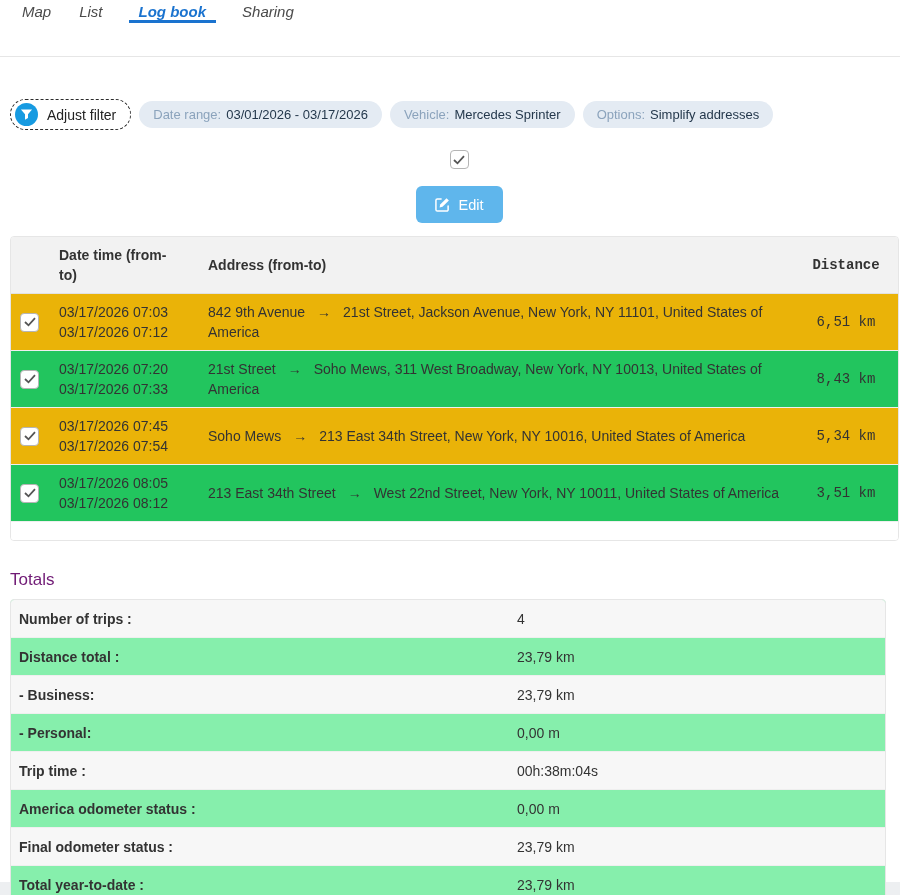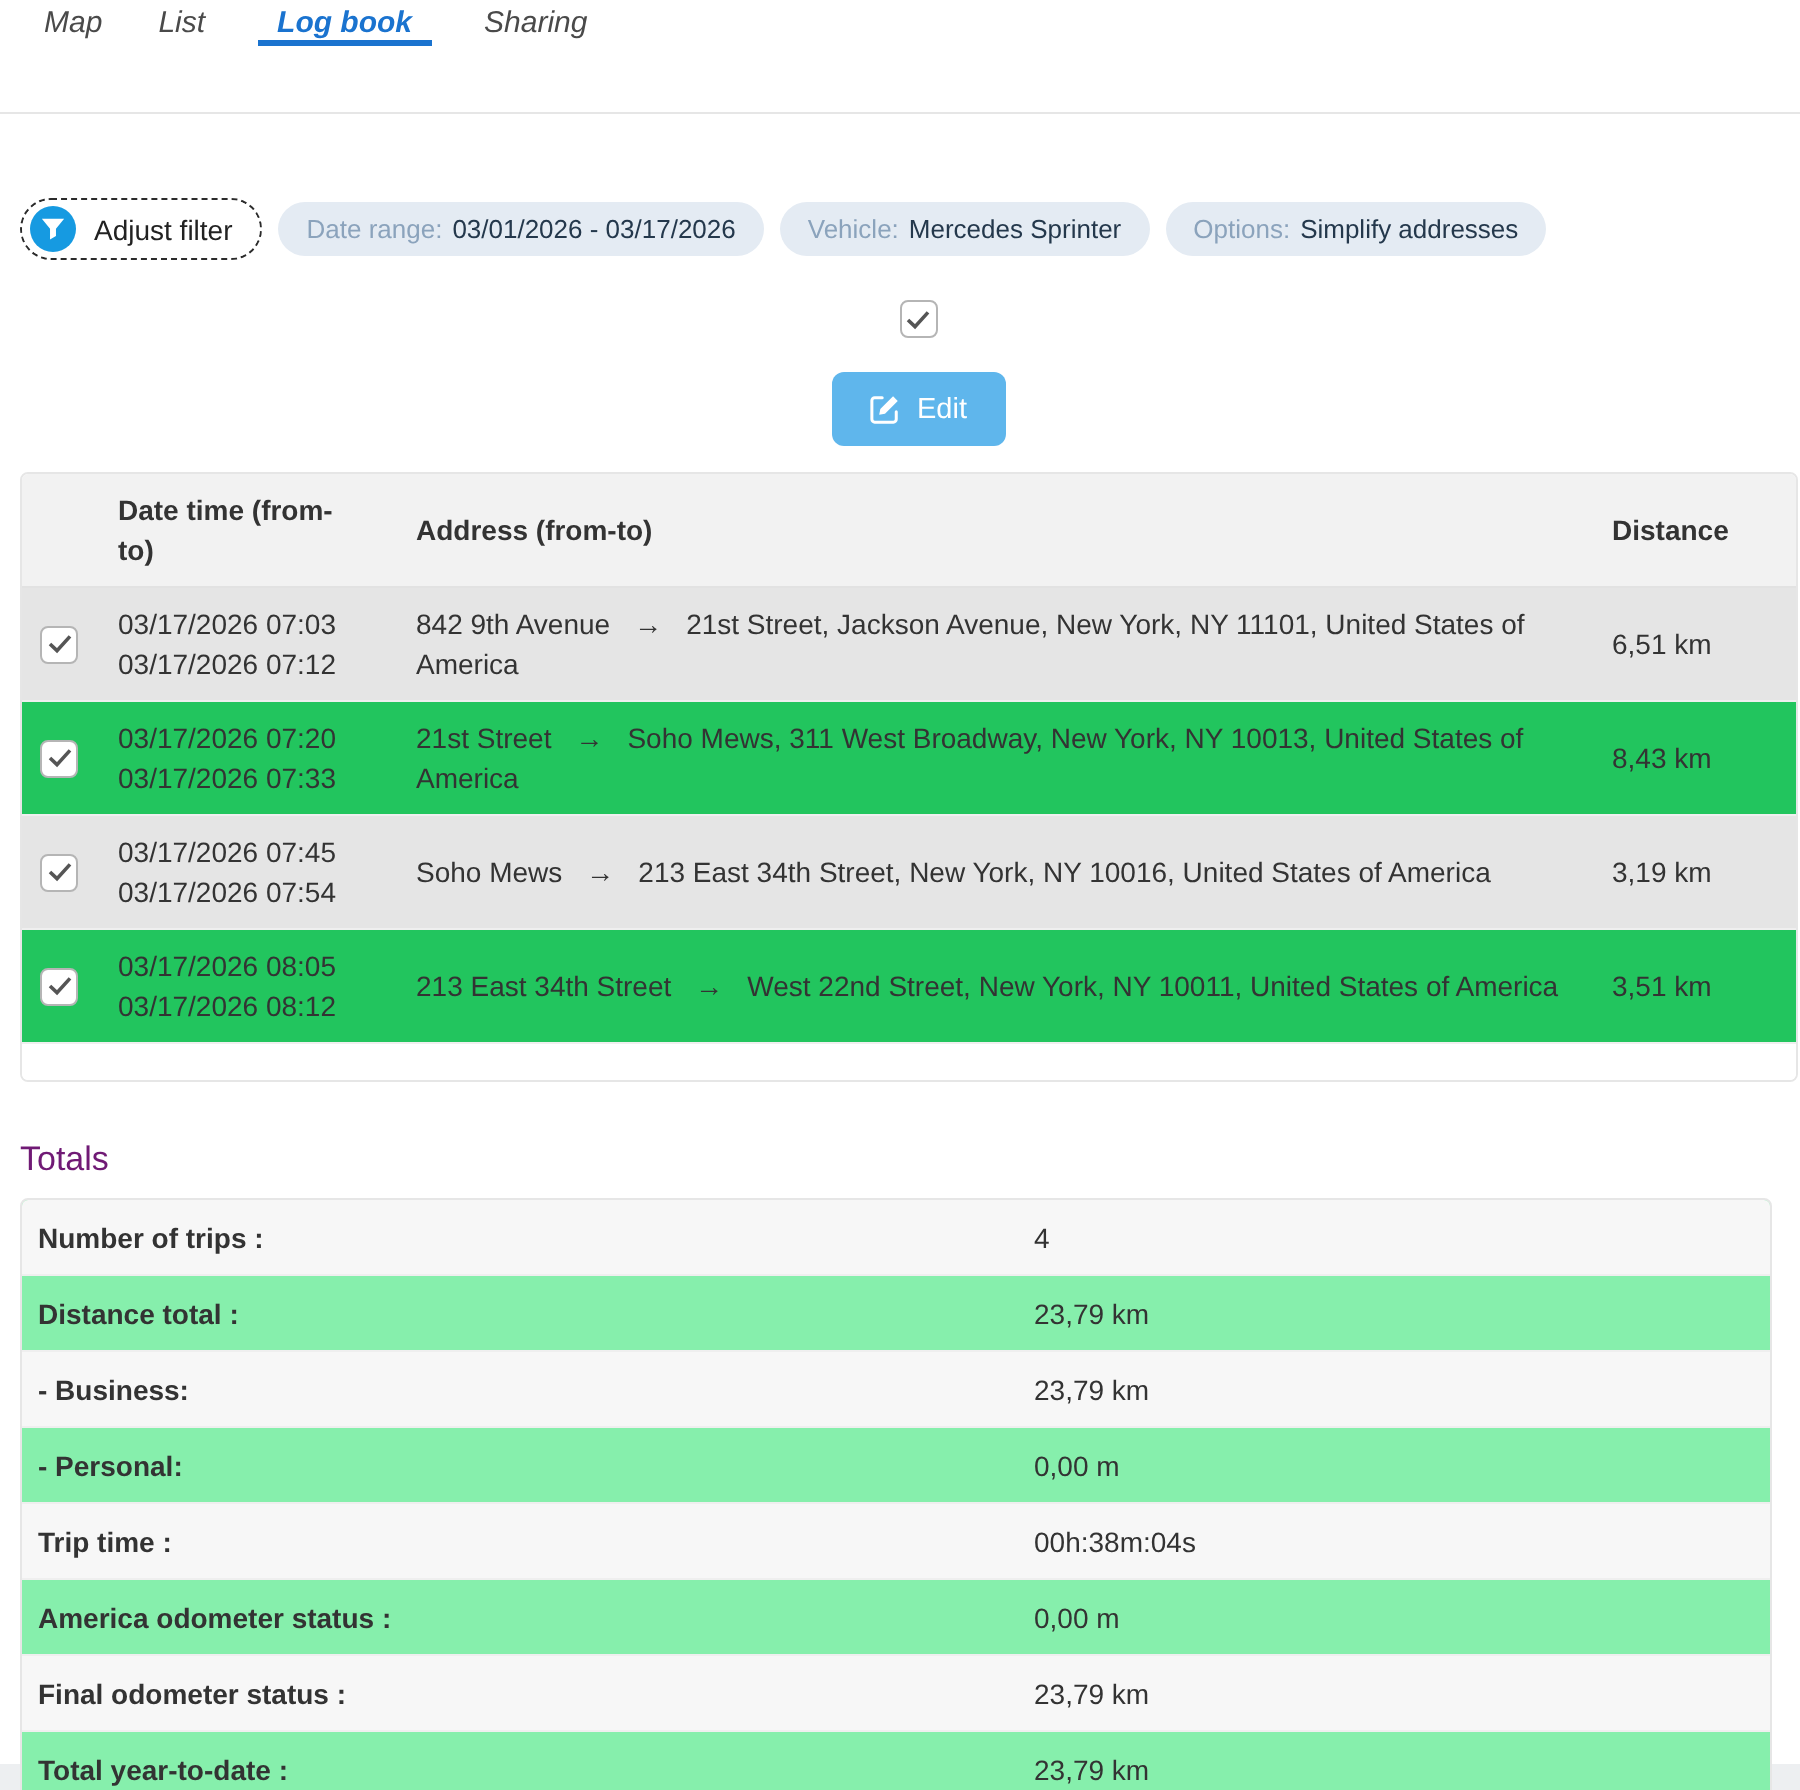--- a/index.html
+++ b/index.html
@@ -24,26 +24,26 @@
   .toolbar { display: flex; align-items: center; margin-top: 20px; padding-left: 18px; gap: 17px; flex-direction: column; }
   .checkbox { width: 19px; height: 19px; border: 1px solid #b5b5b5; border-radius: 4px; background: #fff; display: inline-flex; align-items: center; justify-content: center; cursor: pointer; flex: none; }
   .btn { border-radius: 6px; height: 37px; font-size: 14.5px; display: inline-flex; align-items: center; gap: 9px; cursor: pointer; font-family: inherit; }
   .btn-edit { background: #5fb6ec; color: #fff; border: none; padding: 0 19px; }
   .btn-create { background: #fff; color: #168fd7; border: 1px solid #168fd7; padding: 0 14px; gap: 6px; }
 
   
   .trips-table { margin: 13px 0 0 10px; width: 889px; border: 1px solid #e6e6e6; border-radius: 4px; overflow: hidden; background: #fff; }
   .t-header { display: flex; background: #f2f2f2; height: 57px; align-items: center; font-weight: bold; color: #333; font-size: 14px; border-bottom: 1px solid #e2e2e2; }
   .t-row { display: flex; height: 57px; align-items: center; border-bottom: 1px solid #efefef; color: #333; background: #22c55e; }
-  .t-row.stripe { background: #e5e5e5; }
+  .t-row.stripe { background: #eab308; }
   .col-check { width: 48px; padding-left: 9px; display: flex; flex: none; }
   .col-dt { width: 149px; flex: none; font-size: 14px; line-height: 20px; }
   .col-dt .hdr-wrap { display: inline-block; width: 118px; }
   .col-addr { flex: 1; padding-right: 14px; font-size: 14px; line-height: 20px; }
-  .col-dist { width: 92px; flex: none; text-align: left; padding-right: 12px; font-size: 14px; }
+  .col-dist { width: 92px; flex: none; text-align: center; padding-right: 12px; font-size: 14px; font-family: Liberation Mono, monospace; }
   .arrow { margin: 0 12px; color: #333; }
   .t-filler { height: 18px; background: #fff; }
 
   
   .totals-title { font-size: 17px; color: #701a75; margin: 29px 0 0 10px; }
   .totals-table { margin: 9px 0 0 10px; width: 876px; border: 1px solid #e6e6e6; border-radius: 4px; overflow: hidden; background: #86efac; padding-bottom: 18px; }
   .tot-row { display: flex; height: 38px; align-items: center; border-bottom: 1px solid #efefef; font-size: 14px; color: #333; }
   .tot-row.stripe { background: #f7f7f7; }
   .tot-row:last-child { border-bottom: none; }
   .tot-label { width: 506px; padding-left: 8px; flex: none; font-weight: bold; }
@@ -153,21 +153,21 @@
             <svg width="12" height="10" viewBox="0 0 12 10">
               <polyline points="1,5 4.5,8.3 11,1.2" fill="none" stroke="#555" stroke-width="1.8"></polyline>
             </svg>
           </span>
         </div>
       <div class="col-dt">
           <div>03/17/2026 07:45</div>
           <div>03/17/2026 07:54</div>
         </div>
       <div class="col-addr"><span>Soho Mews</span><span class="arrow">→</span><span>213 East 34th Street, New York, NY 10016, United States of America</span></div>
-      <div class="col-dist">3,19 km</div>
+      <div class="col-dist">5,34 km</div>
     </div>
 
     <div class="t-row">
       <div class="col-check">
           <span class="checkbox">
             <svg width="12" height="10" viewBox="0 0 12 10">
               <polyline points="1,5 4.5,8.3 11,1.2" fill="none" stroke="#555" stroke-width="1.8"></polyline>
             </svg>
           </span>
         </div>

